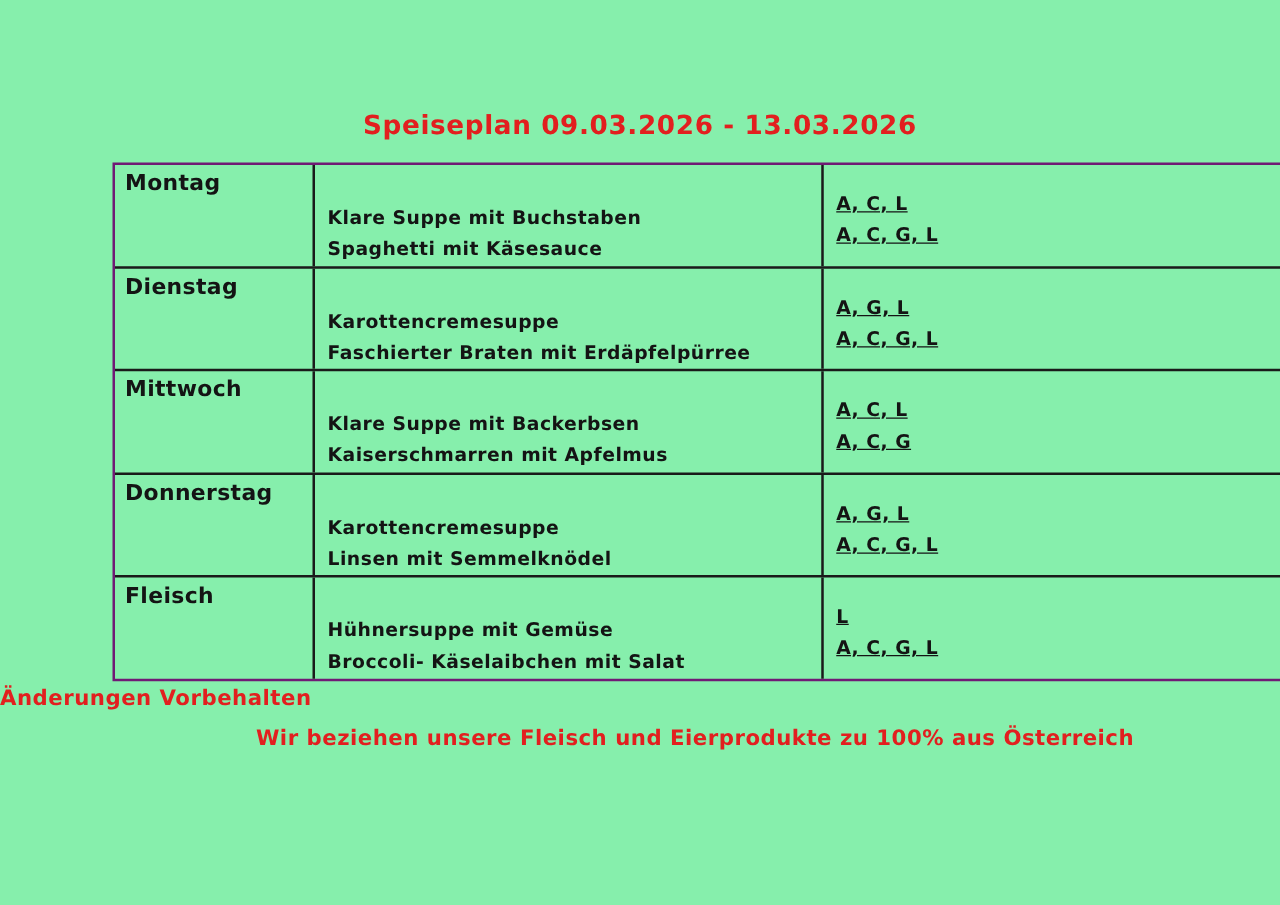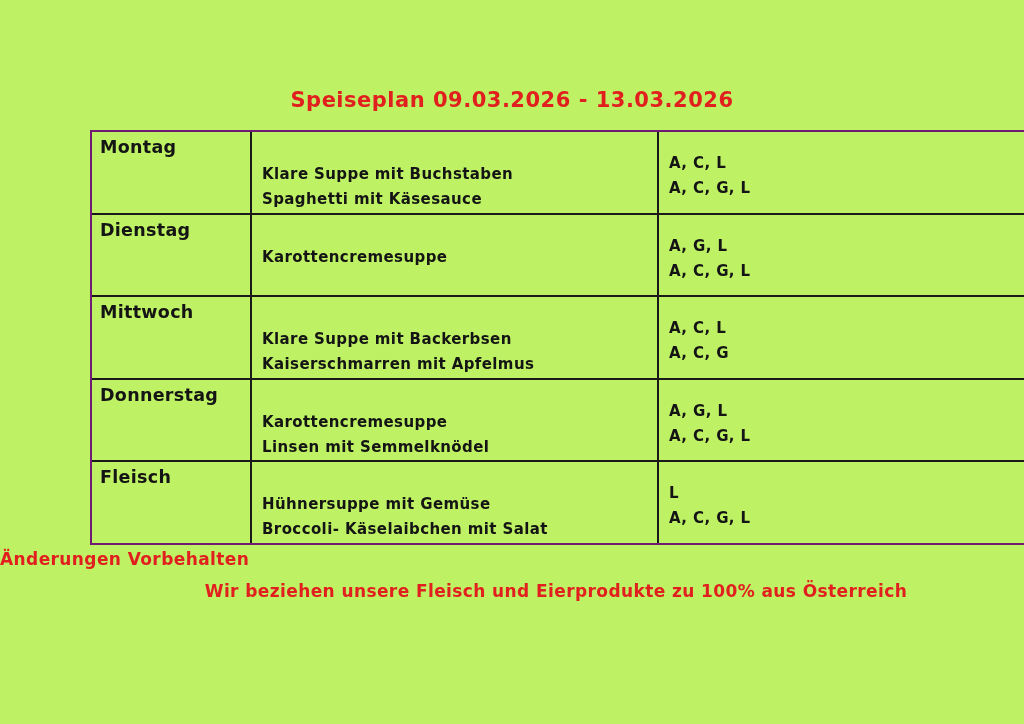--- a/index.html
+++ b/index.html
@@ -4,21 +4,21 @@
 <style>
   html, body {
     margin: 0;
     padding: 0;
     background: #ffffff;
   }
   .page {
     position: relative;
     width: 1024px;
     height: 724px;
-    background: #bef264;
+    background: #86efac;
     font-family: "DejaVu Sans", "Liberation Sans", sans-serif;
     font-weight: bold;
     color: #141414;
     overflow: hidden;
   }
   .doc-title {
     position: absolute;
     top: 88px;
     left: 0;
     width: 100%;
@@ -53,20 +53,21 @@
     padding: 5px 8px 0 8px;
     font-size: 17.5px;
     letter-spacing: 0.3px;
   }
   .cell-dishes {
     border-right: 2px solid #1a1a1a;
     padding: 30px 6px 0 10px;
   }
   .cell-allergens {
     padding: 19px 6px 0 10px;
+    text-decoration: underline;
   }
   .dish-line, .allergen-line {
     font-size: 15px;
     line-height: 25px;
     letter-spacing: 0.4px;
     white-space: nowrap;
   }
   .doc-note-1 {
     position: absolute;
     top: 549px;
@@ -107,20 +108,21 @@
       <div class="cell cell-allergens">
         <div class="allergen-line">A, C, L</div>
         <div class="allergen-line">A, C, G, L</div>
       </div>
     </div>
 
     <div class="menu-row">
       <div class="cell cell-day">Dienstag</div>
       <div class="cell cell-dishes">
         <div class="dish-line">Karottencremesuppe</div>
+        <div class="dish-line">Faschierter Braten mit Erdäpfelpürree</div>
       </div>
       <div class="cell cell-allergens">
         <div class="allergen-line">A, G, L</div>
         <div class="allergen-line">A, C, G, L</div>
       </div>
     </div>
 
     <div class="menu-row">
       <div class="cell cell-day">Mittwoch</div>
       <div class="cell cell-dishes">

